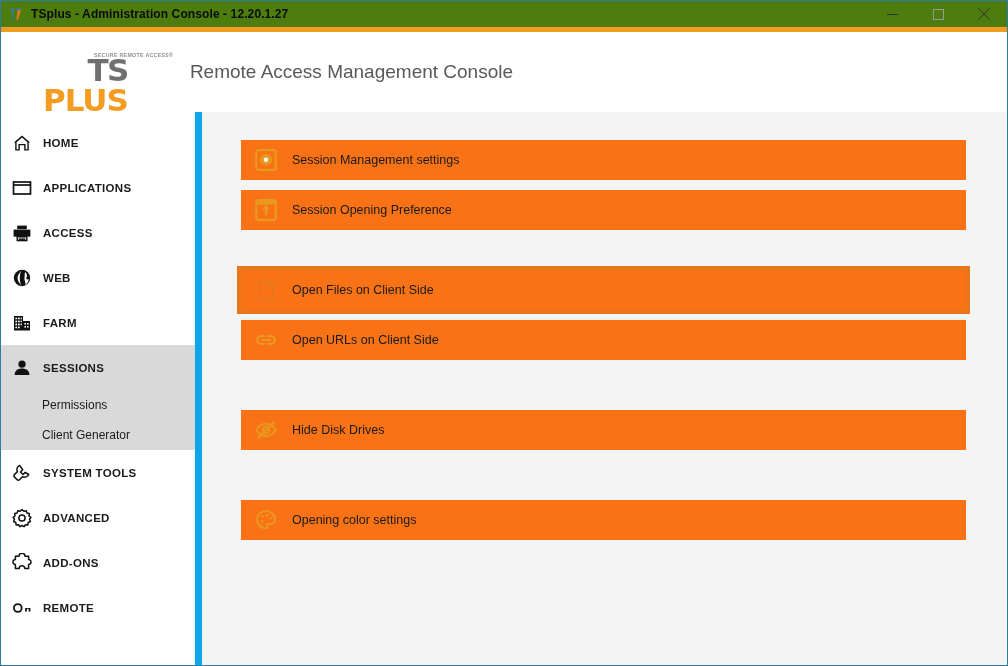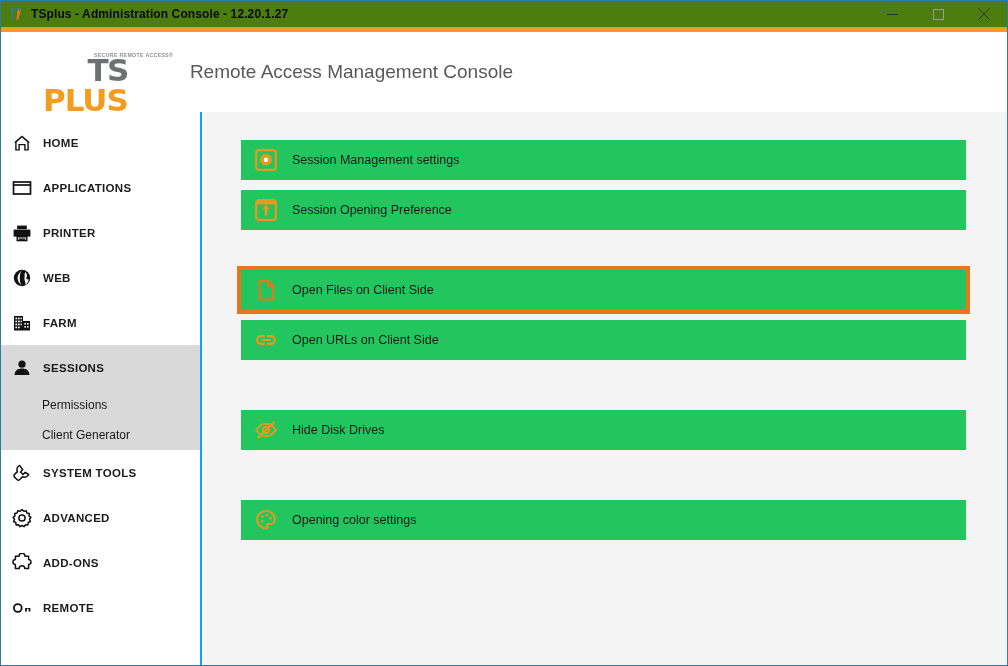--- a/index.html
+++ b/index.html
@@ -76,21 +76,21 @@
     margin-left: 62px;
     font-size: 19px; color: #59585a;
     font-weight: 400; white-space: nowrap;
   }
   
   .body { flex: 1; display: flex; min-height: 0; }
   
   .sidebar {
     width: 201px; flex: 0 0 201px;
     background: #ffffff;
-    border-right: 2px solid #0ea5e9;
+    border-right: 7px solid #0ea5e9;
     padding-top: 8px;
     position: relative;
   }
   .nav-item {
     height: 45px; display: flex; align-items: center;
     padding-left: 8px; cursor: default;
   }
   .nav-item .ico {
     width: 26px; height: 26px; flex: 0 0 26px;
     display: flex; align-items: center; justify-content: center;
@@ -111,21 +111,21 @@
   .sub-item.active { background: #d9d9d9; }
   
   .content {
     flex: 1; background: #f4f4f4;
     padding-top: 28px;
     position: relative;
     overflow: hidden;
   }
   .rows { padding: 0 41px 0 39px; }
   .row {
-    height: 40px; background: #22c55e;
+    height: 40px; background: #f97316;
     display: flex; align-items: center;
     padding-left: 12px;
     margin-bottom: 10px;
   }
   .row .ico {
     width: 26px; height: 26px; flex: 0 0 26px;
     display: flex; align-items: center; justify-content: center;
     margin-right: 13px;
   }
   .row .lbl { font-size: 12.5px; color: #1a1a1a; }
@@ -209,21 +209,21 @@
       <div class="nav-item">
         <span class="ico">
           <svg width="20" height="20" viewBox="0 0 20 20">
             <rect x="5.2" y="2.6" width="9.6" height="3.6" fill="#111"></rect>
             <rect x="1.6" y="6.6" width="16.8" height="7" fill="#111"></rect>
             <rect x="5.2" y="13.6" width="9.6" height="4" fill="#fff" stroke="#111" stroke-width="1.4"></rect>
             <line x1="6.6" y1="15.1" x2="13.4" y2="15.1" stroke="#111" stroke-width="1"></line>
             <line x1="6.6" y1="16.6" x2="13.4" y2="16.6" stroke="#111" stroke-width="1"></line>
           </svg>
         </span>
-        <span class="lbl">PRINTER</span>
+        <span class="lbl">ACCESS</span>
       </div>
 
       <div class="nav-item">
         <span class="ico">
           <svg width="20" height="20" viewBox="0 0 20 20">
             <circle cx="10" cy="10" r="8.2" fill="#111"></circle>
             <path d="M10 2 C7 5 7 15 10 18 C8 16 5.5 13 5.5 10 C5.5 7 8 4 10 2 Z" fill="#fff"></path>
             <path d="M13.5 4 C15 6 15.5 8 14.5 9.5 C13.5 11 15.5 12 16.5 11 C17 13 15 16 13 17 C14.5 14 12 13 12.5 10 C13 7.5 12 5.5 13.5 4 Z" fill="#fff"></path>
           </svg>
         </span>

